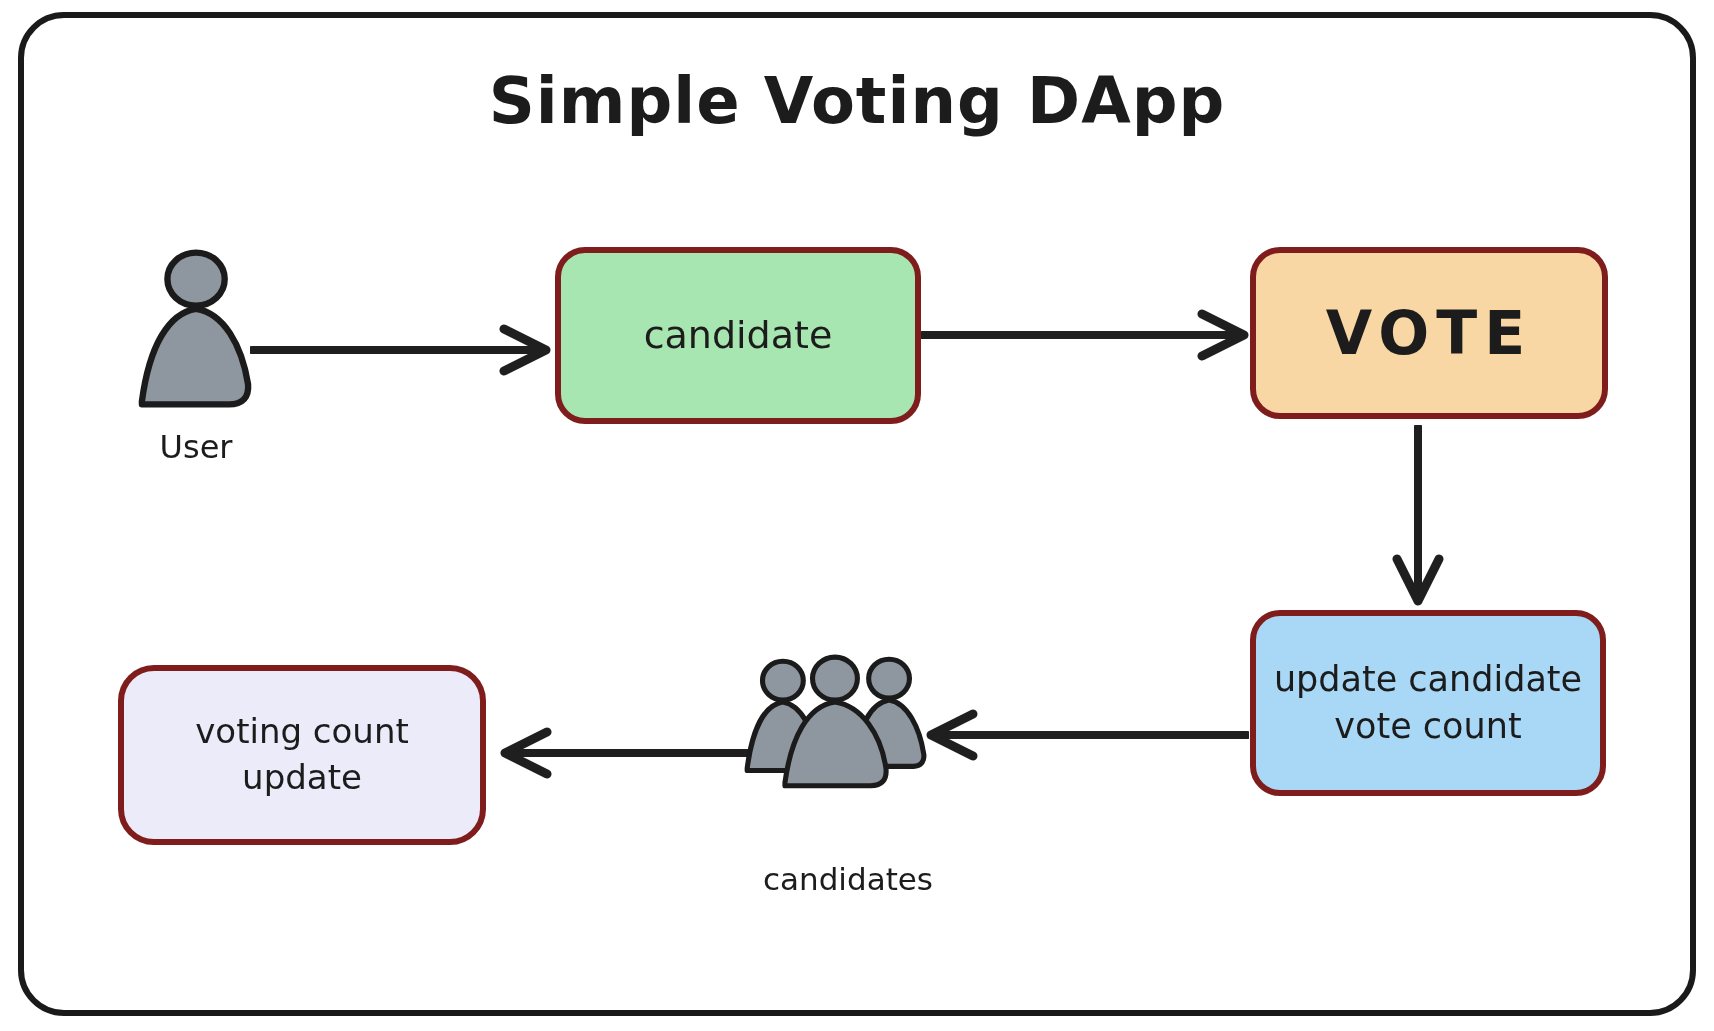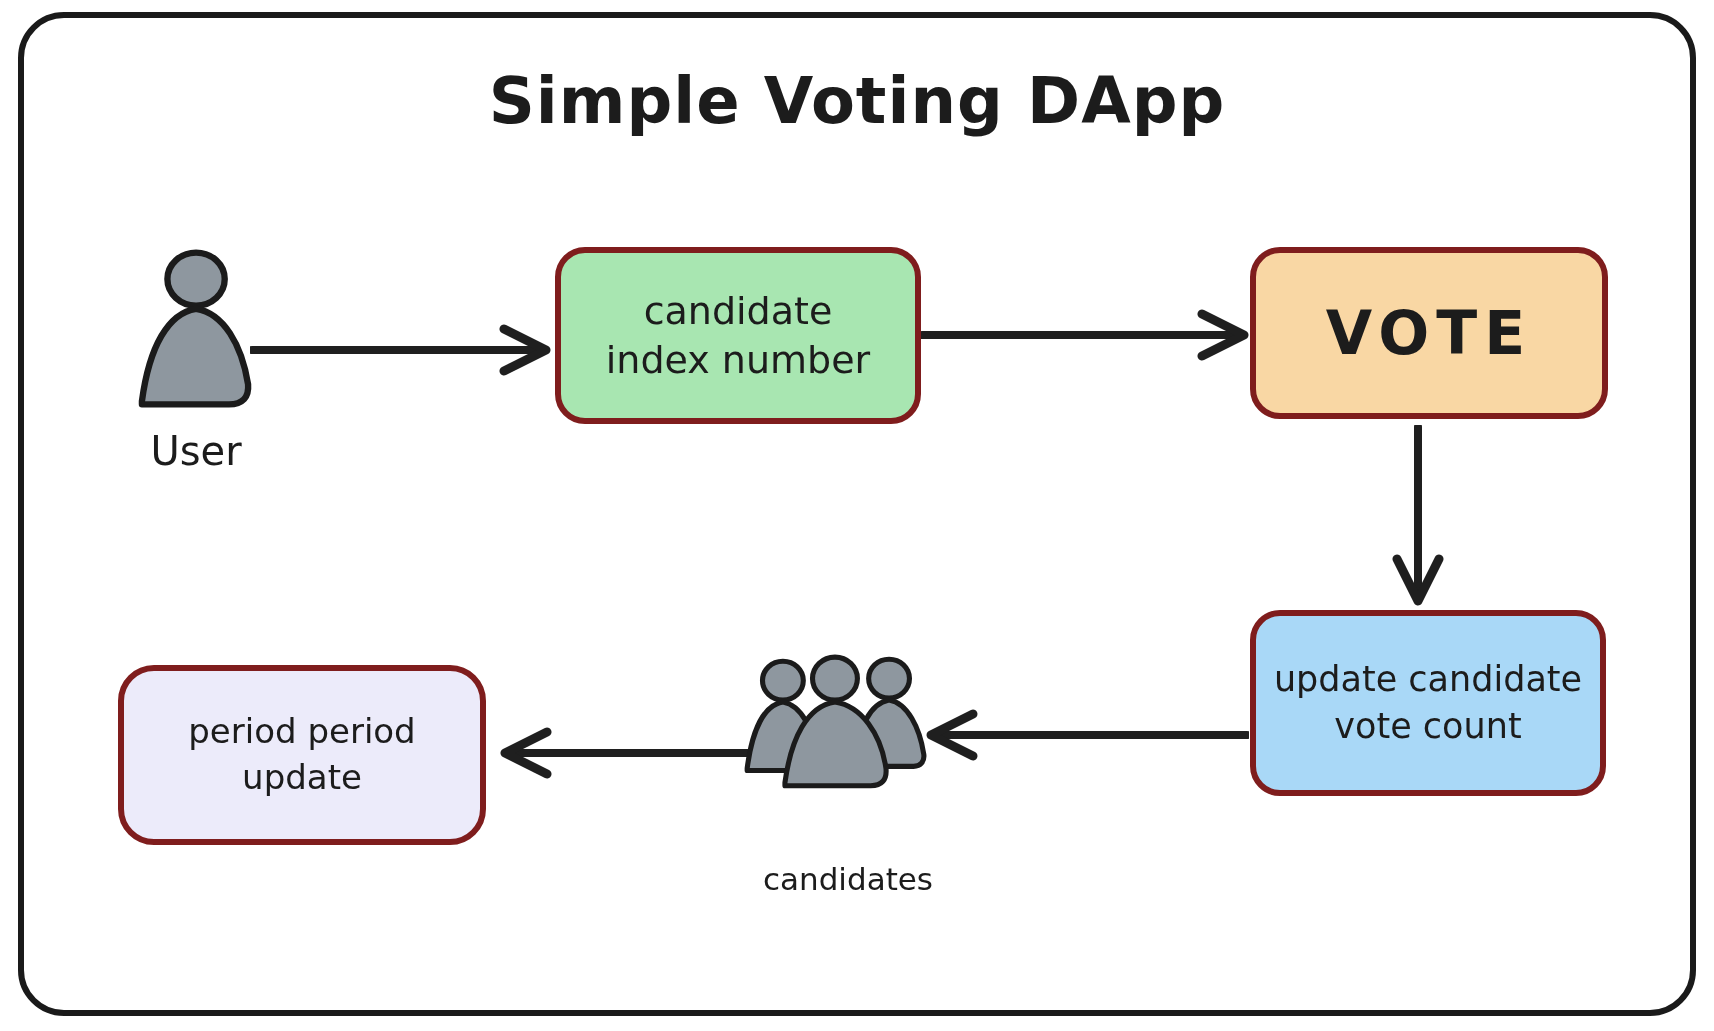--- a/index.html
+++ b/index.html
@@ -19,21 +19,21 @@
     position:absolute;box-sizing:border-box;border:6px solid #7f1d1d;border-radius:30px;
     display:flex;flex-direction:column;align-items:center;justify-content:center;
     text-align:center;color:#1c1c1c;z-index:2;
   }
   .node .line{display:block;}
   #node-candidate-index{left:555px;top:247px;width:366px;height:177px;font-size:38px;line-height:1.28;}
   #node-vote{left:1250px;top:247px;width:358px;height:172px;font-size:60px;font-weight:bold;letter-spacing:7px;}
   #node-update-count{left:1250px;top:610px;width:356px;height:186px;font-size:35px;line-height:1.34;}
   #node-voting-period{left:118px;top:665px;width:368px;height:180px;font-size:34px;line-height:1.34;border-radius:36px;}
   .actor-label{
-    position:absolute;text-align:center;font-size:40px;color:#1c1c1c;z-index:2;
+    position:absolute;text-align:center;font-size:32px;color:#1c1c1c;z-index:2;
   }
   #label-user{left:116px;top:428px;width:160px;}
   #label-candidates{left:742px;top:861px;width:212px;font-size:31px;}
   .icon{position:absolute;z-index:3;}
   #icon-user{left:126px;top:243px;width:138px;height:172px;}
   #icon-candidates{left:740px;top:650px;width:194px;height:148px;}
   .arrow{position:absolute;z-index:1;}
   .arrow path,.arrow line{stroke:#1f1f1f;fill:none;stroke-linecap:round;stroke-linejoin:round;}
   .shaft{stroke-width:8px;}
   .head{stroke-width:9px;}
@@ -73,21 +73,20 @@
   </svg>
 
   <svg class="icon" id="icon-user" viewBox="0 0 130 160">
     <ellipse cx="66" cy="33" rx="27" ry="25" stroke="#1b1b1b" stroke-width="6" fill="#8e979f"></ellipse>
     <path d="M66 61 C40 65 22 96 15 148 L15 151 L97 151 C110 151 116 144 115 132 C109 95 92 65 66 61 Z" stroke="#1b1b1b" stroke-width="6" stroke-linejoin="round" fill="#8e979f"></path>
   </svg>
   <div class="actor-label" id="label-user">User</div>
 
   <div class="node" id="node-candidate-index" style="background-color: rgb(168, 230, 177);">
     <span class="line">candidate</span>
-    <span class="line">index number</span>
   </div>
 
   <div class="node" id="node-update-count" style="background-color: rgb(169, 216, 247);">
     <span class="line">update candidate</span>
     <span class="line">vote count</span>
   </div>
 
   <div class="node" id="node-vote" style="background-color: rgb(249, 215, 164);">
     <span class="line">VOTE</span>
   </div>
@@ -102,17 +101,17 @@
       <path d="M146 49 C128 52 116 75 111 112 L111 114 L170 114 C177 114 181 109 180 102 C176 76 164 52 146 49 Z" fill="#8e979f"></path>
     </g>
     <g stroke="#1b1b1b" stroke-width="5" stroke-linejoin="round">
       <ellipse cx="93" cy="28" rx="22" ry="21" fill="#8e979f"></ellipse>
       <path d="M93 51 C66 55 50 86 44 130 L44 133 L128 133 C139 133 144 127 143 116 C138 82 119 55 93 51 Z" fill="#8e979f"></path>
     </g>
   </svg>
   <div class="actor-label" id="label-candidates">candidates</div>
 
   <div class="node" id="node-voting-period" style="background-color: rgb(236, 235, 250);">
-    <span class="line">period period</span>
+    <span class="line">voting count</span>
     <span class="line">update</span>
   </div>
 
 </div>
 
 </body></html>

